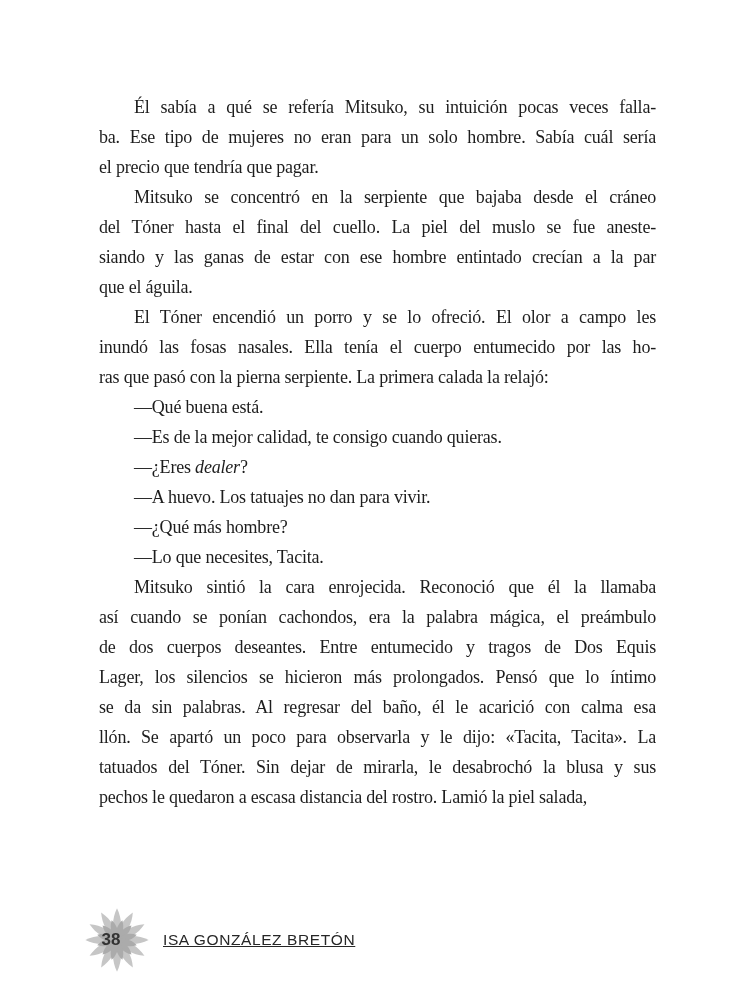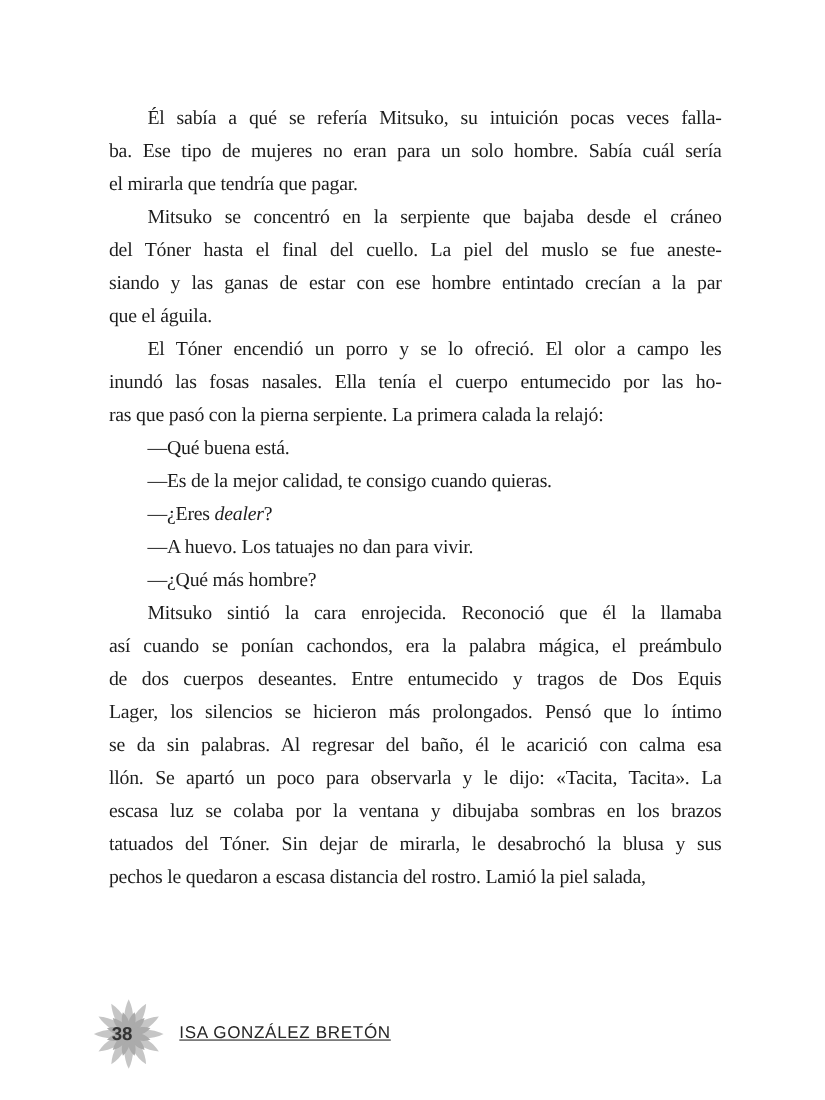--- a/index.html
+++ b/index.html
@@ -93,21 +93,21 @@
 </style>
 </head>
 <body>
 
 <div class="page">
 
   <div class="text-block">
       <div class="para">
         <div class="line fill indent"><span>Él sabía a qué se refería Mitsuko, su intuición pocas veces falla-</span></div>
         <div class="line fill"><span>ba. Ese tipo de mujeres no eran para un solo hombre. Sabía cuál sería</span></div>
-        <div class="line"><span>el mirarla que tendría que pagar.</span></div>
+        <div class="line"><span>el precio que tendría que pagar.</span></div>
       </div>
       <div class="para">
         <div class="line fill indent"><span>Mitsuko se concentró en la serpiente que bajaba desde el cráneo</span></div>
         <div class="line fill"><span>del Tóner hasta el final del cuello. La piel del muslo se fue aneste-</span></div>
         <div class="line fill"><span>siando y las ganas de estar con ese hombre entintado crecían a la par</span></div>
         <div class="line"><span>que el águila.</span></div>
       </div>
       <div class="para">
         <div class="line fill indent"><span>El Tóner encendió un porro y se lo ofreció. El olor a campo les</span></div>
         <div class="line fill"><span>inundó las fosas nasales. Ella tenía el cuerpo entumecido por las ho-</span></div>
@@ -122,27 +122,29 @@
       <div class="para">
         <div class="line indent"><span>—¿Eres </span><i>dealer</i><span>?</span></div>
       </div>
       <div class="para">
         <div class="line indent"><span>—A huevo. Los tatuajes no dan para vivir.</span></div>
       </div>
       <div class="para">
         <div class="line indent"><span>—¿Qué más hombre?</span></div>
       </div>
       <div class="para">
+        <div class="line indent"><span>—Lo que necesites, Tacita.</span></div>
+      </div>
+      <div class="para">
         <div class="line fill indent"><span>Mitsuko sintió la cara enrojecida. Reconoció que él la llamaba</span></div>
         <div class="line fill"><span>así cuando se ponían cachondos, era la palabra mágica, el preámbulo</span></div>
         <div class="line fill"><span>de dos cuerpos deseantes. Entre entumecido y tragos de Dos Equis</span></div>
         <div class="line fill"><span>Lager, los silencios se hicieron más prolongados. Pensó que lo íntimo</span></div>
         <div class="line fill"><span>se da sin palabras. Al regresar del baño, él le acarició con calma esa</span></div>
         <div class="line fill"><span>llón. Se apartó un poco para observarla y le dijo: «Tacita, Tacita». La</span></div>
-        <div class="line fill"><span>escasa luz se colaba por la ventana y dibujaba sombras en los brazos</span></div>
         <div class="line fill"><span>tatuados del Tóner. Sin dejar de mirarla, le desabrochó la blusa y sus</span></div>
         <div class="line"><span>pechos le quedaron a escasa distancia del rostro. Lamió la piel salada,</span></div>
       </div>
     </div>
 
   <div class="footer">
     <div class="ornament">
       <svg viewBox="-50 -50 100 100" xmlns="http://www.w3.org/2000/svg">
         <defs>
           <path id="op" d="M0,-48 C8,-32 8,-13 0,-1 C-8,-13 -8,-32 0,-48 Z"></path>

